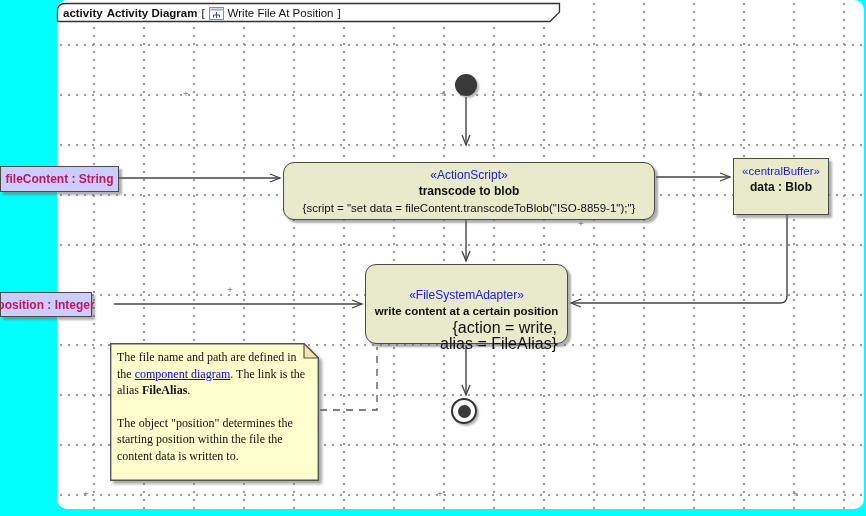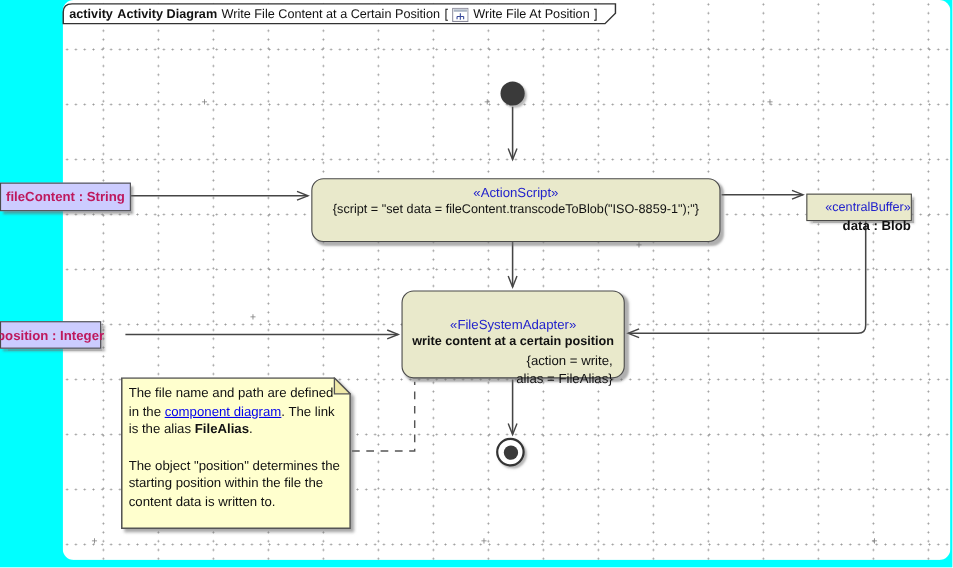--- a/index.html
+++ b/index.html
@@ -39,21 +39,21 @@
   .node-base{
     position:absolute; z-index:3; box-sizing:border-box;
     border:1.5px solid #4a4a4a; background:var(--node-fill);
     box-shadow:3px 3px 2px rgba(110,110,110,0.55);
     text-align:center; color:#111; font-size:12px;
   }
   .action{border-radius:11px; padding-top:4px;}
   .stereo{color:var(--stereotype-text); font-size:12px; line-height:16px; white-space:nowrap;}
   .nname{font-weight:bold; line-height:17px; white-space:nowrap;}
   .props{font-size:11.5px; line-height:17px; white-space:nowrap;}
-  .props-right{font-size:12px; line-height:16px; text-align:right; padding-right:10px; white-space:nowrap;}
+  .props-right{font-size:16px; line-height:16px; text-align:right; padding-right:10px; white-space:nowrap;}
 
   .obj{
     position:absolute; z-index:3; box-sizing:border-box;
     border:1.5px solid #4a4a4a; background:var(--object-fill);
     box-shadow:3px 3px 2px rgba(110,110,110,0.55);
     font-weight:bold; font-size:12px; color:#be185d;
     display:flex; align-items:center; justify-content:center; white-space:nowrap;
   }
   .initial{
     position:absolute; left:455px; top:74px; width:22px; height:22px; z-index:3;
@@ -62,21 +62,21 @@
   }
   .final{
     position:absolute; left:451px; top:398px; width:26px; height:26px; z-index:3;
     box-sizing:border-box; border:2px solid #333; border-radius:50%; background:#fff;
     box-shadow:2px 2px 2px rgba(110,110,110,0.5);
     display:flex; align-items:center; justify-content:center;
   }
   .final-inner{width:13px; height:13px; border-radius:50%; background:#3a3a3a;}
 
   .note{position:absolute; left:110px; top:343px; width:209px; height:138px; z-index:3;
-    filter:drop-shadow(3px 3px 1.5px rgba(110,110,110,0.6));}
+    filter:drop-shadow(3px 3px 1.5px rgba(110,110,110,0.6));font-family:Liberation Serif, serif;}
   .note-shape{position:absolute; left:0; top:0;}
   .note-text{
     position:absolute; left:7px; top:6px; width:194px;
     font-size:12px; line-height:16.5px; color:#111;
   }
   .note-text .p2{margin-top:16px;}
   .note-link{color:var(--link-text); text-decoration:underline; cursor:pointer;}
   .note-bold{font-weight:bold;}
 </style>
 </head>
@@ -109,43 +109,43 @@
     <path class="edge" d="M466,209 L466,261" marker-end="url(#ah)"></path>
     <path class="edge" d="M114,304 L362,304" marker-end="url(#ah)"></path>
     <path class="edge" d="M787,200 L787,296 Q787,303 780,303 L571,303" marker-end="url(#ah)"></path>
     <path class="edge" d="M466,345 L466,395" marker-end="url(#ah)"></path>
     <path class="note-line" d="M320,410 L377,410 L377,347"></path>
   </svg>
 
   <div class="frame-label">
     <span class="b">activity</span>
     <span class="b">Activity Diagram</span>
-    <span>Write File Content at a Certain Position</span>
     <span>[</span>
     <span class="diagram-icon">
       <svg width="15" height="13" viewBox="0 0 15 13">
         <rect x="0.5" y="0.5" width="14" height="12" fill="#fff" stroke="#8a8a9a"></rect>
         <rect x="1.5" y="1.5" width="12" height="2.2" fill="#aab4c4"></rect>
         <path d="M7.5,5 V11 M4.5,8 H10.5 M4.5,8 V10.5 M10.5,8 V10.5" stroke="#3a4a9a" stroke-width="1" fill="none"></path>
       </svg>
     </span>
     <span>Write File At Position</span>
     <span>]</span>
   </div>
 
   <div class="initial"></div>
 
   <div class="node-base action" style="left:283px; top:162px; width:372px; height:58px;">
     <div class="stereo">«ActionScript»</div>
+    <div class="nname">transcode to blob</div>
     <div class="props">{script = "set data = fileContent.transcodeToBlob("ISO-8859-1");"}</div>
   </div>
 
   <div class="obj" style="left:0px; top:166px; width:119px; height:26px;">fileContent : String</div>
 
-  <div class="node-base" style="left:733px; top:176px; width:96px; height:25px; padding-top:4px;text-align:right;">
+  <div class="node-base" style="left:733px; top:158px; width:96px; height:57px; padding-top:4px;">
     <div class="stereo" style="font-size:11.5px;">«centralBuffer»</div>
     <div class="nname" style="line-height:16px;">data : Blob</div>
   </div>
 
   <div class="node-base action" style="left:365px; top:264px; width:203px; height:80px; padding-top:22px;">
     <div class="stereo">«FileSystemAdapter»</div>
     <div class="nname" style="font-size:11.5px;">write content at a certain position</div>
     <div class="props-right">{action = write,</div>
     <div class="props-right">alias = FileAlias}</div>
   </div>

